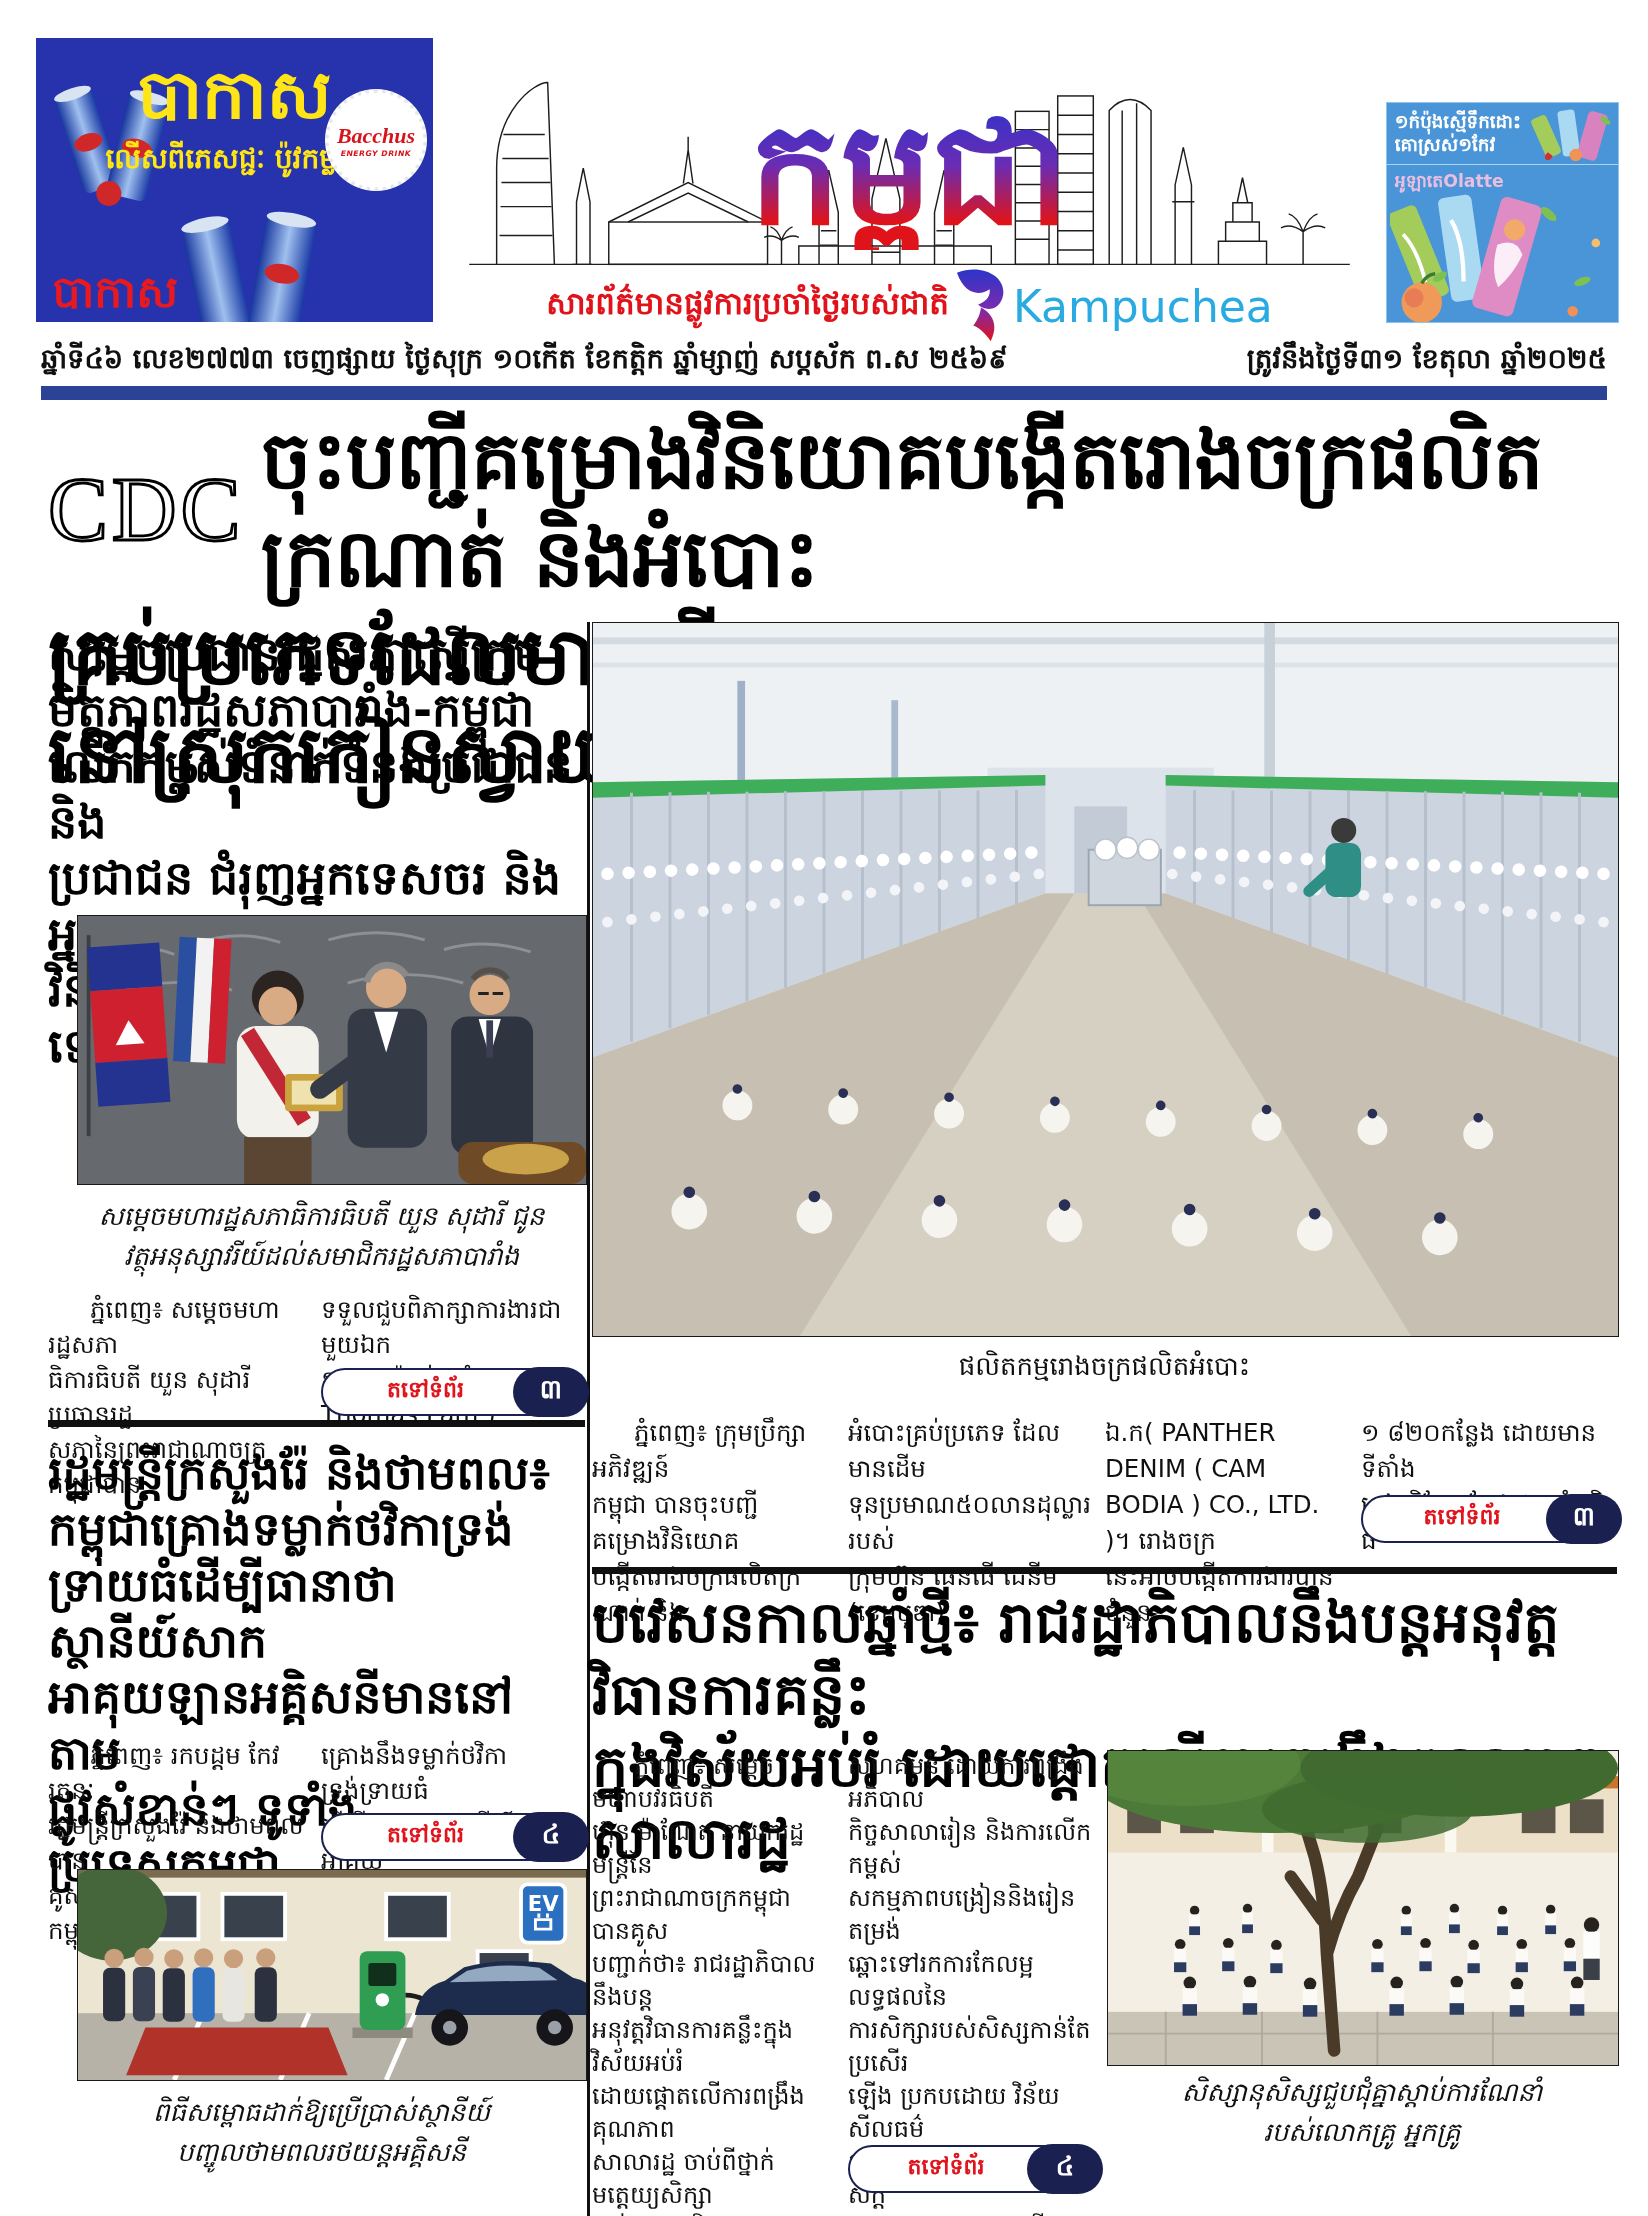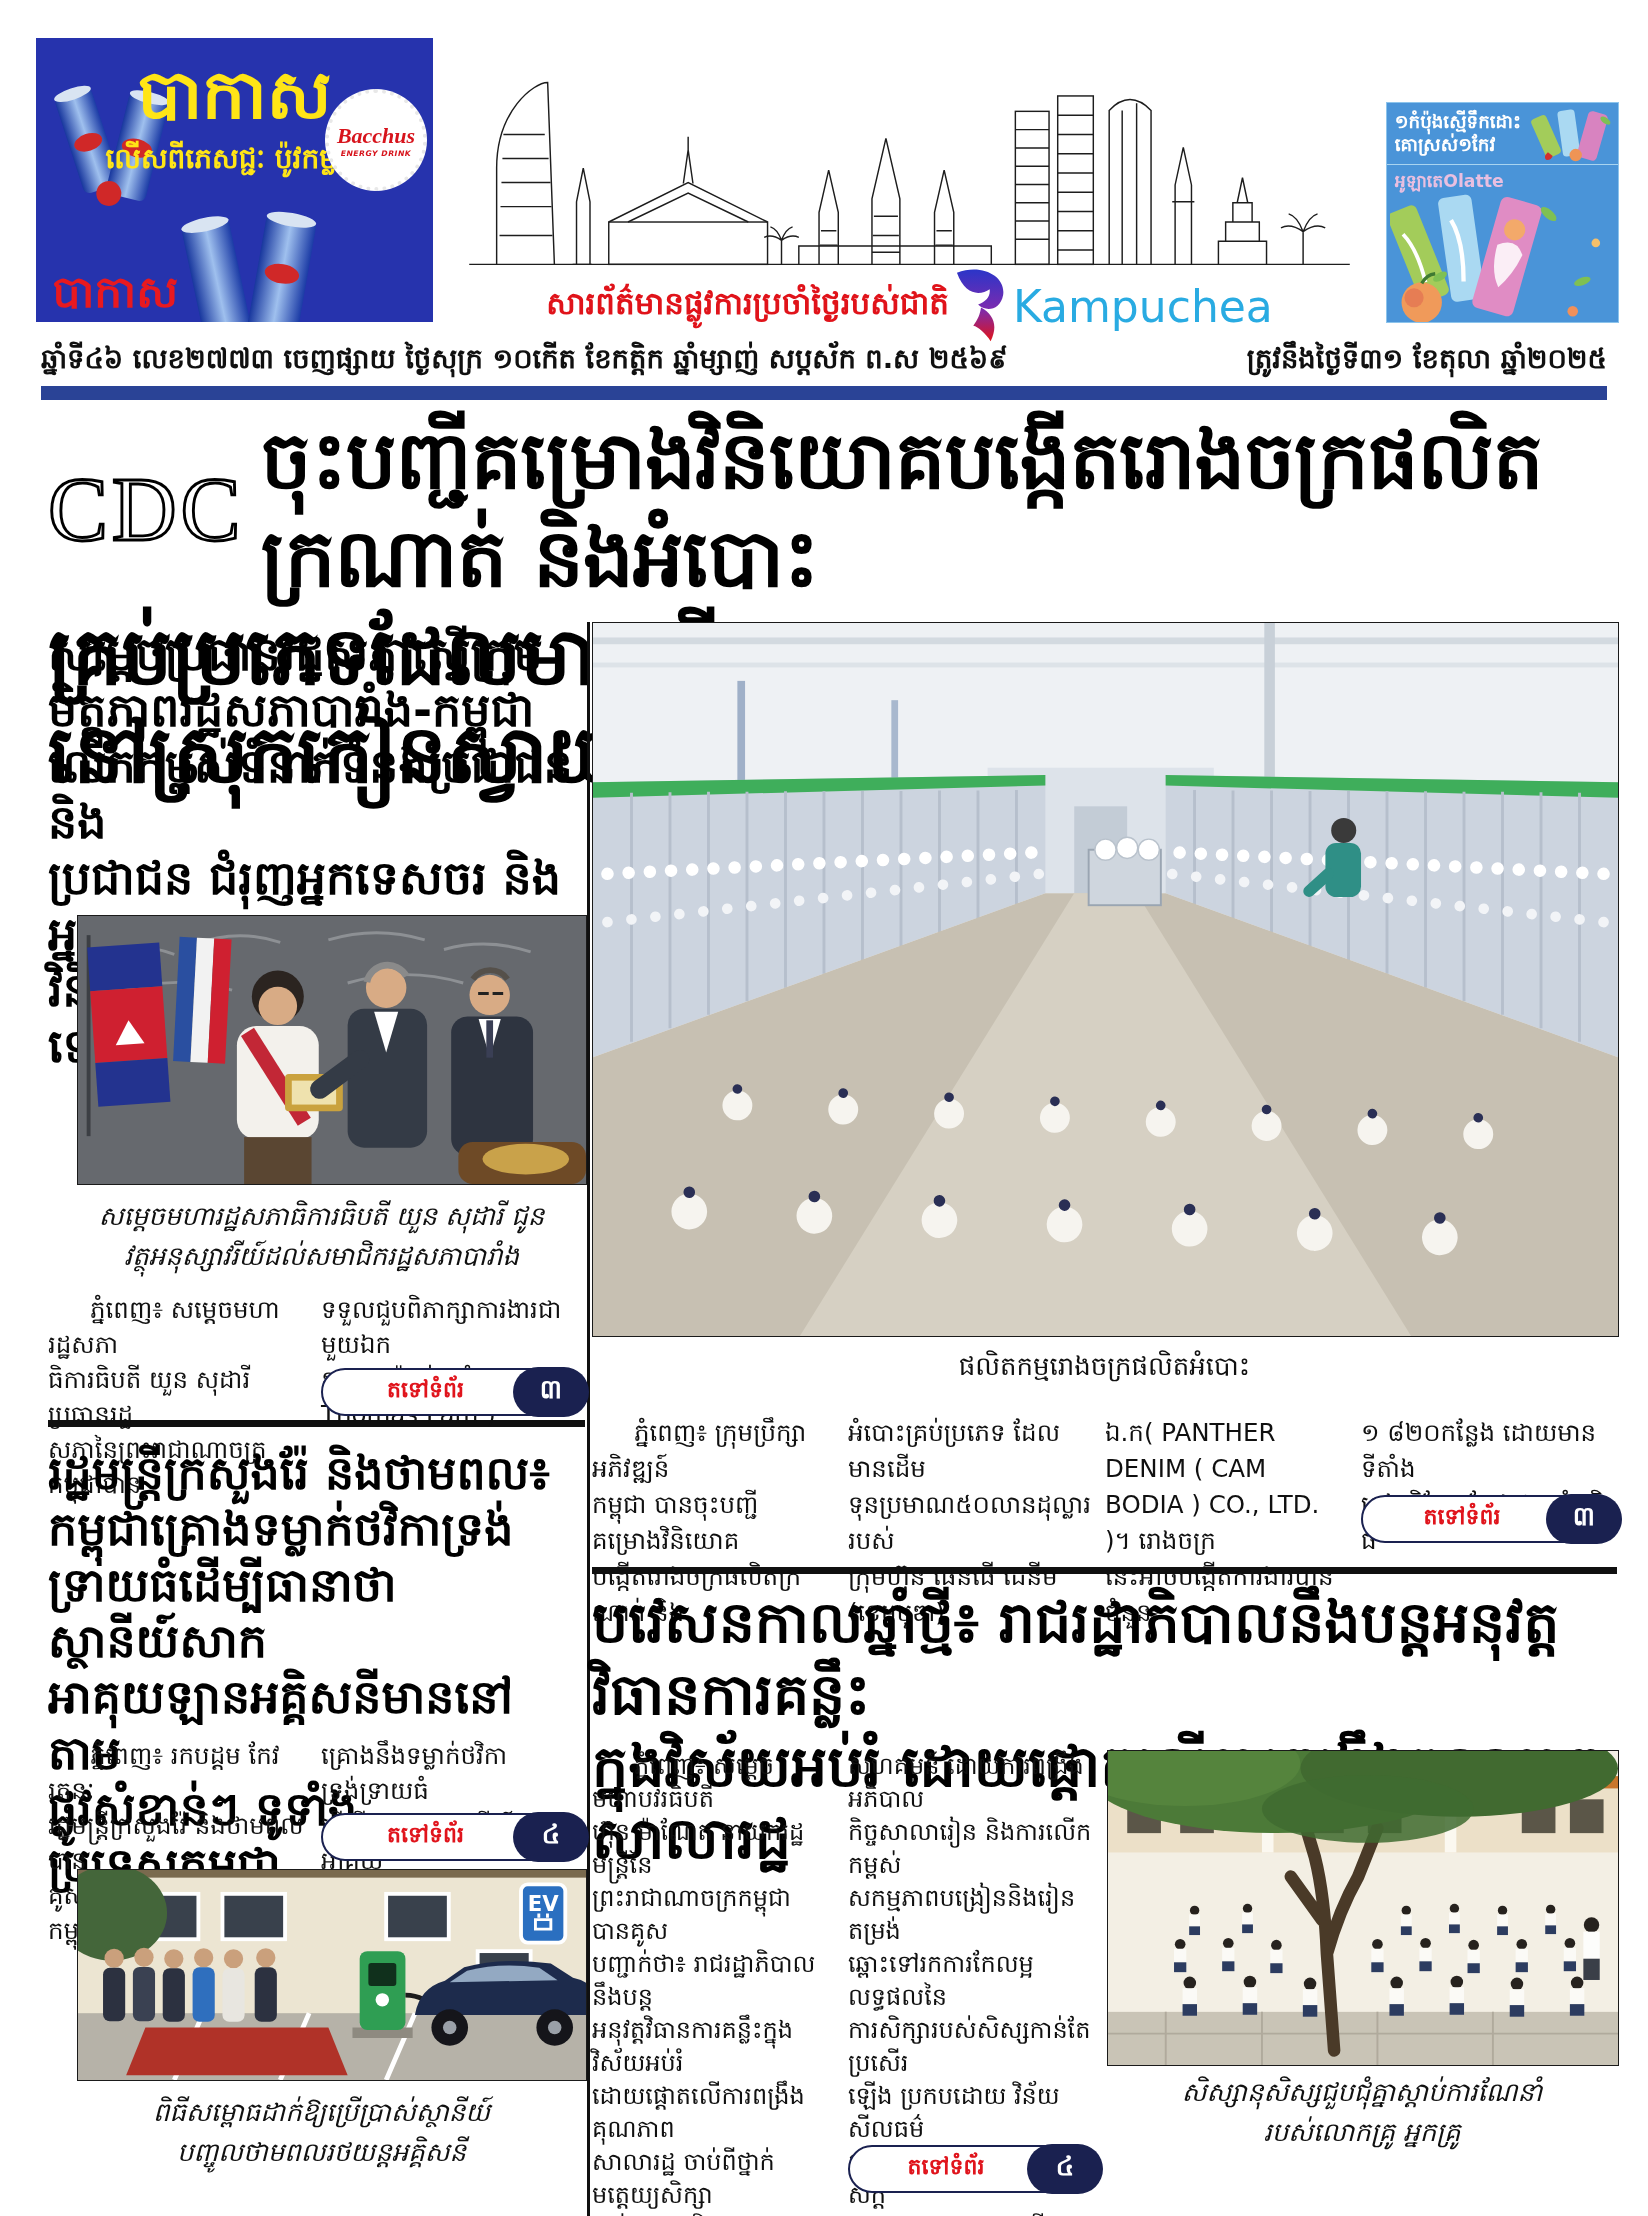--- a/index.html
+++ b/index.html
@@ -124,20 +124,21 @@
       <rect x="1150" y="152" width="70" height="318"></rect>
       <path d="M1150,190 h70 M1150,228 h70 M1150,266 h70 M1150,304 h70 M1150,342 h70 M1150,380 h70 M1150,418 h70"></path>
       <rect x="1238" y="120" width="74" height="350"></rect>
       <path d="M1238,160 h74 M1238,200 h74 M1238,240 h74 M1238,280 h74 M1238,320 h74 M1238,360 h74 M1238,400 h74 M1238,440 h74"></path>
       <path d="M1345,470 V150 Q1388,105 1432,150 V470 M1372,150 V470 M1402,135 V470"></path>
       <path d="M1482,470 V305 l17,-78 l17,78 V470 M1476,340 h46"></path>
       <path d="M1572,470 V422 h100 V470 M1587,422 V382 h70 V422 M1602,382 V342 h40 V382 M1611,342 l11,-52 l11,52"></path>
       <path d="M1748,470 V402 M1748,402 q-26,-18 -46,-8 M1748,402 q26,-18 46,-8 M1748,402 q-12,-32 -30,-37 M1748,402 q12,-32 30,-37"></path>
       <path d="M664,470 V420 M664,420 q-20,-14 -36,-6 M664,420 q20,-14 36,-6 M664,420 q-9,-24 -23,-28 M664,420 q9,-24 23,-28"></path>
     </svg>
+    <div class="abs brand-kh">កម្ពុជា</div>
     <div class="abs tag-row">
       <span class="tagline">សារព័ត៌មានផ្លូវការប្រចាំថ្ងៃរបស់ជាតិ</span>
       <svg width="58" height="77" viewBox="0 0 120 160">
         <defs>
           <linearGradient id="rg" x1="0" y1="0" x2="0" y2="1">
             <stop offset="0" stop-color="#2b35c8"></stop>
               <stop offset="0.55" stop-color="#7b2bb0"></stop>
               <stop offset="1" stop-color="#e01319"></stop>
           </linearGradient>
         </defs>

